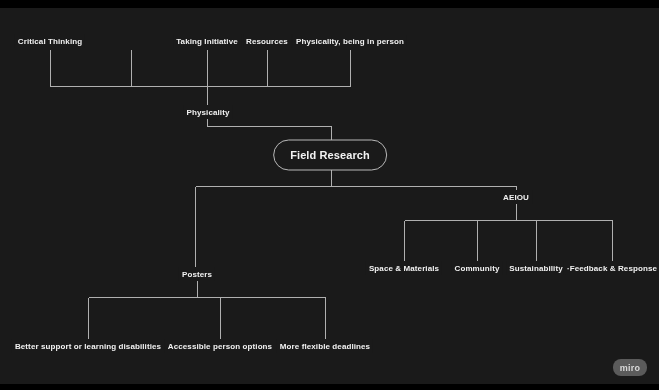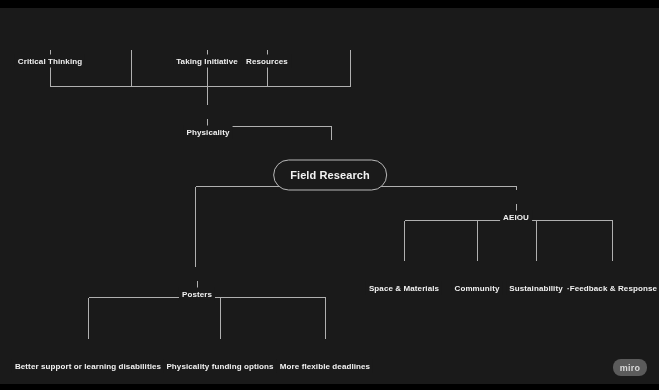--- a/index.html
+++ b/index.html
@@ -36,21 +36,20 @@
     position: absolute;
     color: #f2f2f2;
     font-size: 8px;
     font-weight: bold;
     letter-spacing: 0.1px;
     white-space: nowrap;
     line-height: 11px;
     transform: translate(-50%, -50%);
     padding: 1px 3px;
     background: #1a1a1a;
-    margin-top: 20px;
   }
   .node.pill {
     border: 1px solid #b8b8b8;
     border-radius: 16px;
     padding: 9px 16px;
     font-size: 11px;
     background: #1a1a1a;
   }
   #miro {
     position: absolute;
@@ -110,40 +109,41 @@
     </g>
   </svg>
 
   <div class="node" style="left:50px;top:41px">Critical Thinking</div>
 
 
   <div class="node" style="left:207px;top:41px">Taking Initiative</div>
 
   <div class="node" style="left:267px;top:41px">Resources</div>
 
+  <div class="node" style="left:350px;top:41px">Physicality, being in person</div>
 
   <div class="node" style="left:208px;top:112px">Physicality</div>
 
   <div class="node pill" style="left:330px;top:155px">Field Research</div>
 
   <div class="node" style="left:516px;top:197px">AEIOU</div>
 
   <div class="node" style="left:404px;top:268px">Space &amp; Materials</div>
 
   <div class="node" style="left:477px;top:268px">Community</div>
 
   <div class="node" style="left:536px;top:268px">Sustainability</div>
 
   <div class="node" style="left:612px;top:268px">·Feedback &amp; Response</div>
 
   <div class="node" style="left:197px;top:274px">Posters</div>
 
   <div class="node" style="left:88px;top:346px">Better support  or learning disabilities</div>
 
-  <div class="node" style="left:220px;top:346px">Physicality funding options</div>
+  <div class="node" style="left:220px;top:346px">Accessible person options</div>
 
   <div class="node" style="left:325px;top:346px">More flexible deadlines</div>
 
   <div id="miro">miro</div>
 
   <div class="bar-bottom"></div>
 
 </div>
 
 </body></html>

